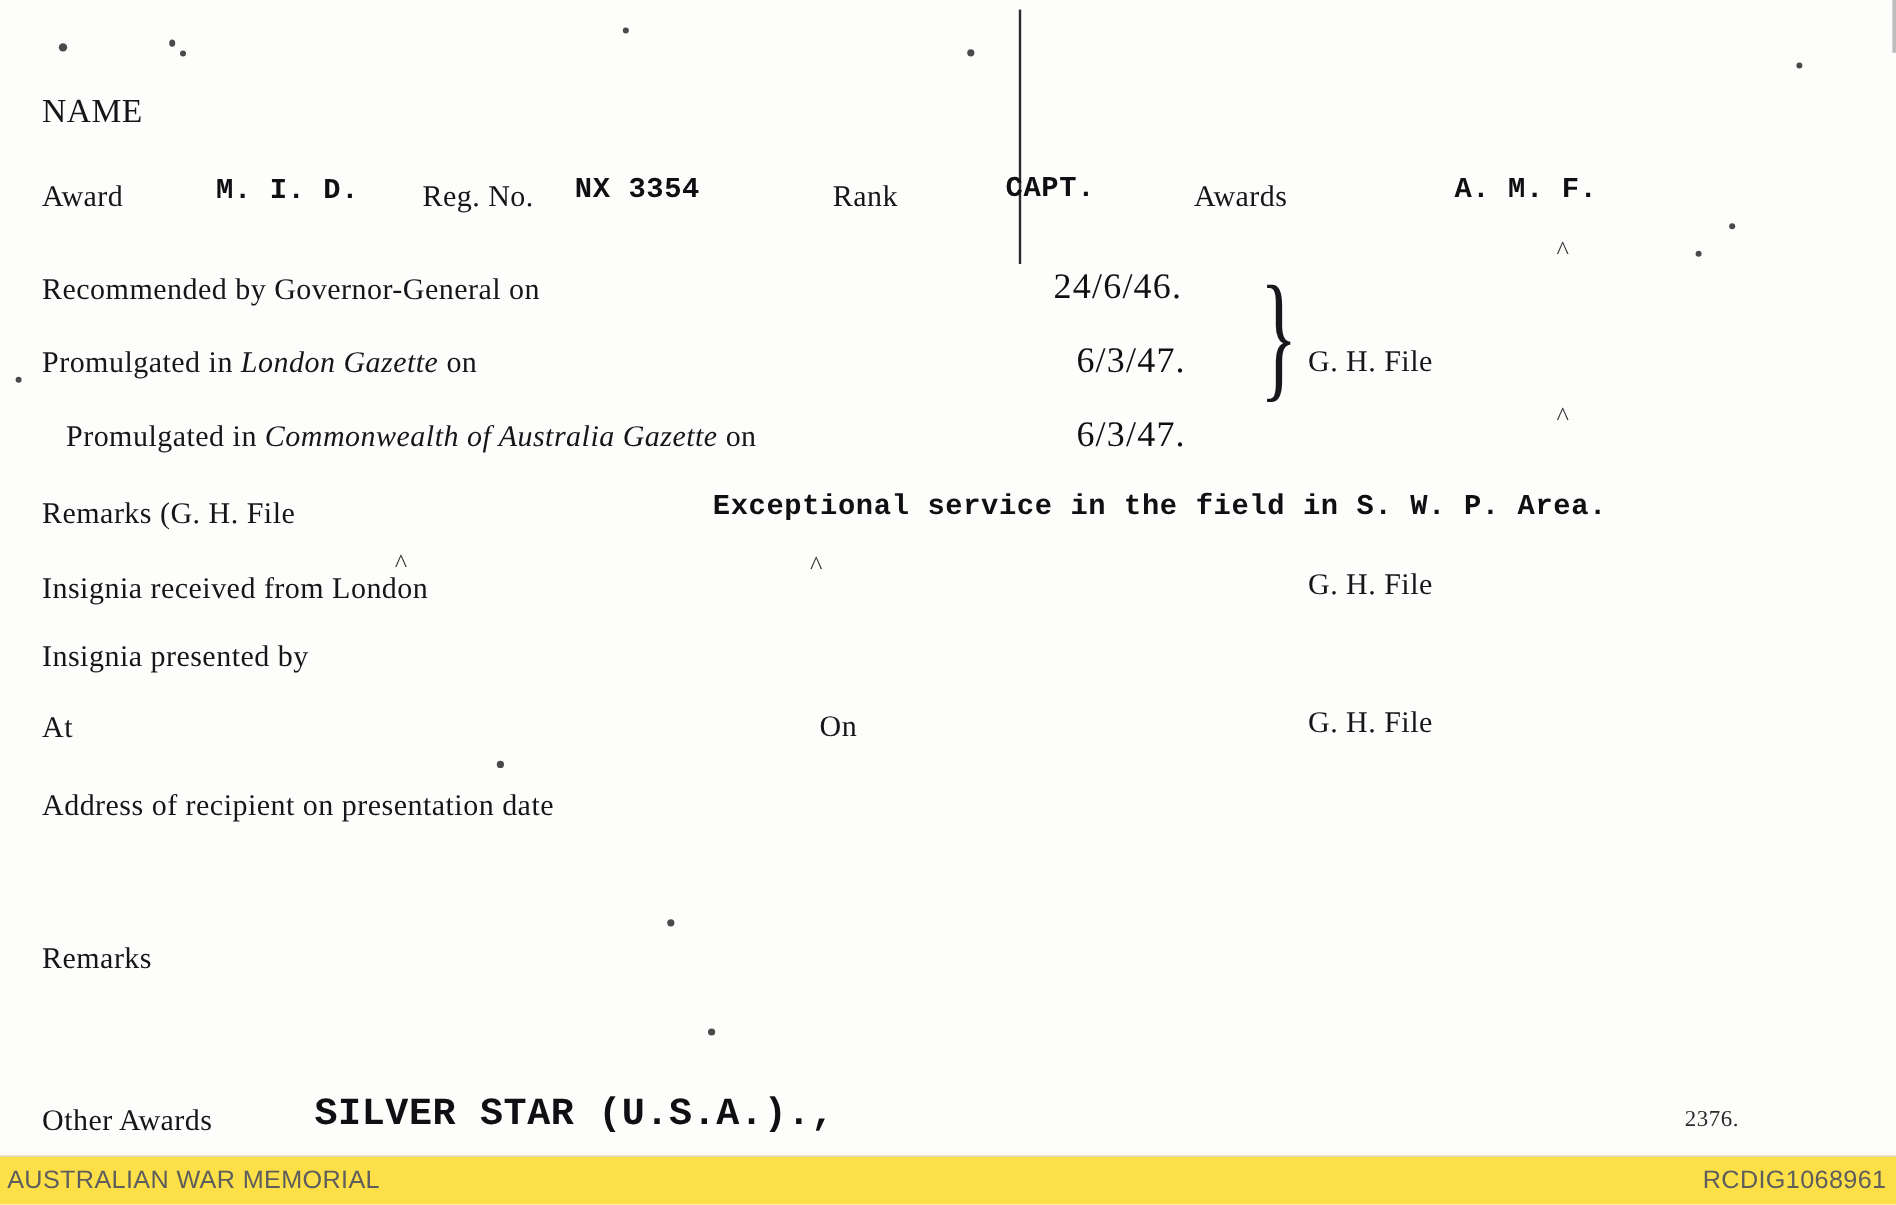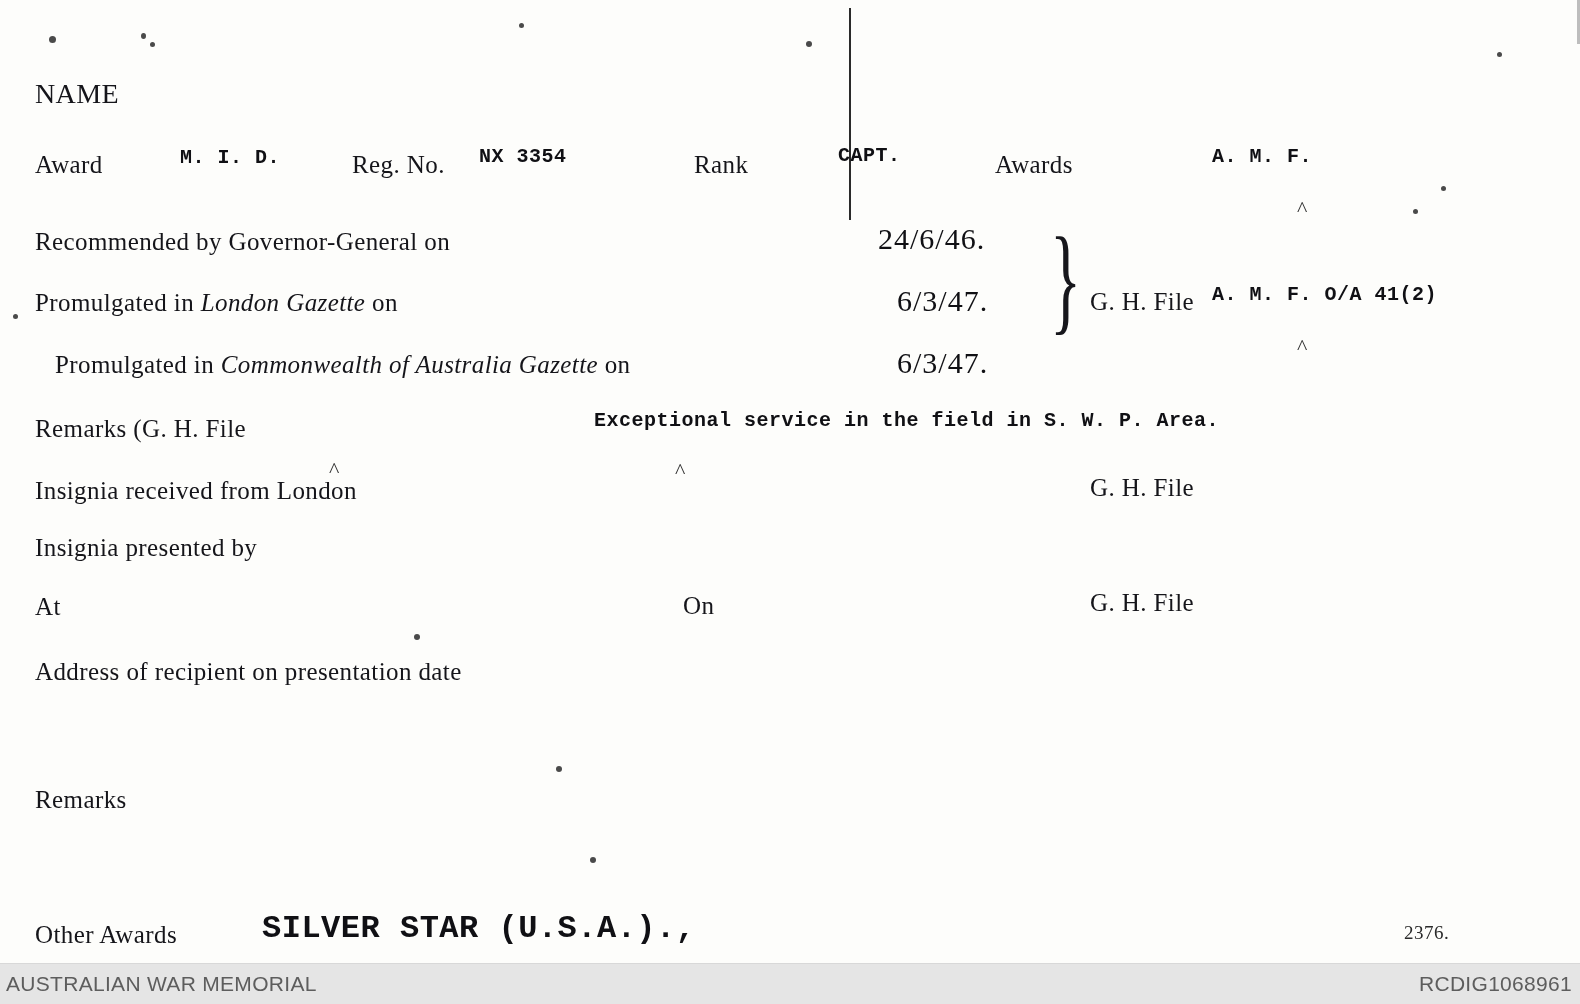--- a/index.html
+++ b/index.html
@@ -25,21 +25,21 @@
     color: #15151a;
     white-space: nowrap;
     letter-spacing: 0.4px;
   }
   .lbl .it { font-style: italic; }
 
   
   .tw {
     position: absolute;
     font-family: "Liberation Mono", monospace;
-    font-size: 20px;
+    font-size: 24px;
     color: #101014;
     white-space: nowrap;
     letter-spacing: 0.5px;
     font-weight: 700;
   }
 
   
   .hw {
     position: absolute;
     font-family: "Liberation Serif", serif;
@@ -80,21 +80,21 @@
     color: #333;
   }
 
   
   .footer {
     position: absolute;
     left: 0;
     bottom: 0;
     width: 1580px;
     height: 40px;
-    background: #e5e5e5;
+    background: #fde047;
     border-top: 1px solid #d8d8d8;
   }
   .footer-left {
     position: absolute;
     left: 6px;
     top: 8px;
     font-family: "Liberation Sans", sans-serif;
     font-size: 21px;
     color: #5d5d5d;
     letter-spacing: 0.3px;
@@ -167,21 +167,20 @@
   <div class="hw" style="left:897px; top:284px;">6/3/47.</div>
 
   <div class="lbl" style="left:35px; top:351px;margin-left:20px;">
     <span>Promulgated in </span><span class="it">Commonwealth of Australia Gazette</span><span> on</span>
   </div>
   <div class="hw" style="left:897px; top:346px;">6/3/47.</div>
 
   <div class="brace" style="left:1050px; top:221px;">}</div>
 
   <div class="lbl" style="left:1090px; top:288px;">G. H. File</div>
-  <div class="tw" style="left:1212px; top:283px;">A. M. F. O/A 41(2)</div>
 
   <div class="lbl" style="left:35px; top:415px;">Remarks (G. H. File</div>
   <div class="tw" style="left:594px; top:409px;">Exceptional service in the field in S. W. P. Area.</div>
 
   <div class="lbl" style="left:35px; top:477px;">Insignia received from London</div>
   <div class="lbl" style="left:1090px; top:474px;">G. H. File</div>
 
   <div class="lbl" style="left:35px; top:534px;">Insignia presented by</div>
 
   <div class="lbl" style="left:35px; top:593px;">At</div>

